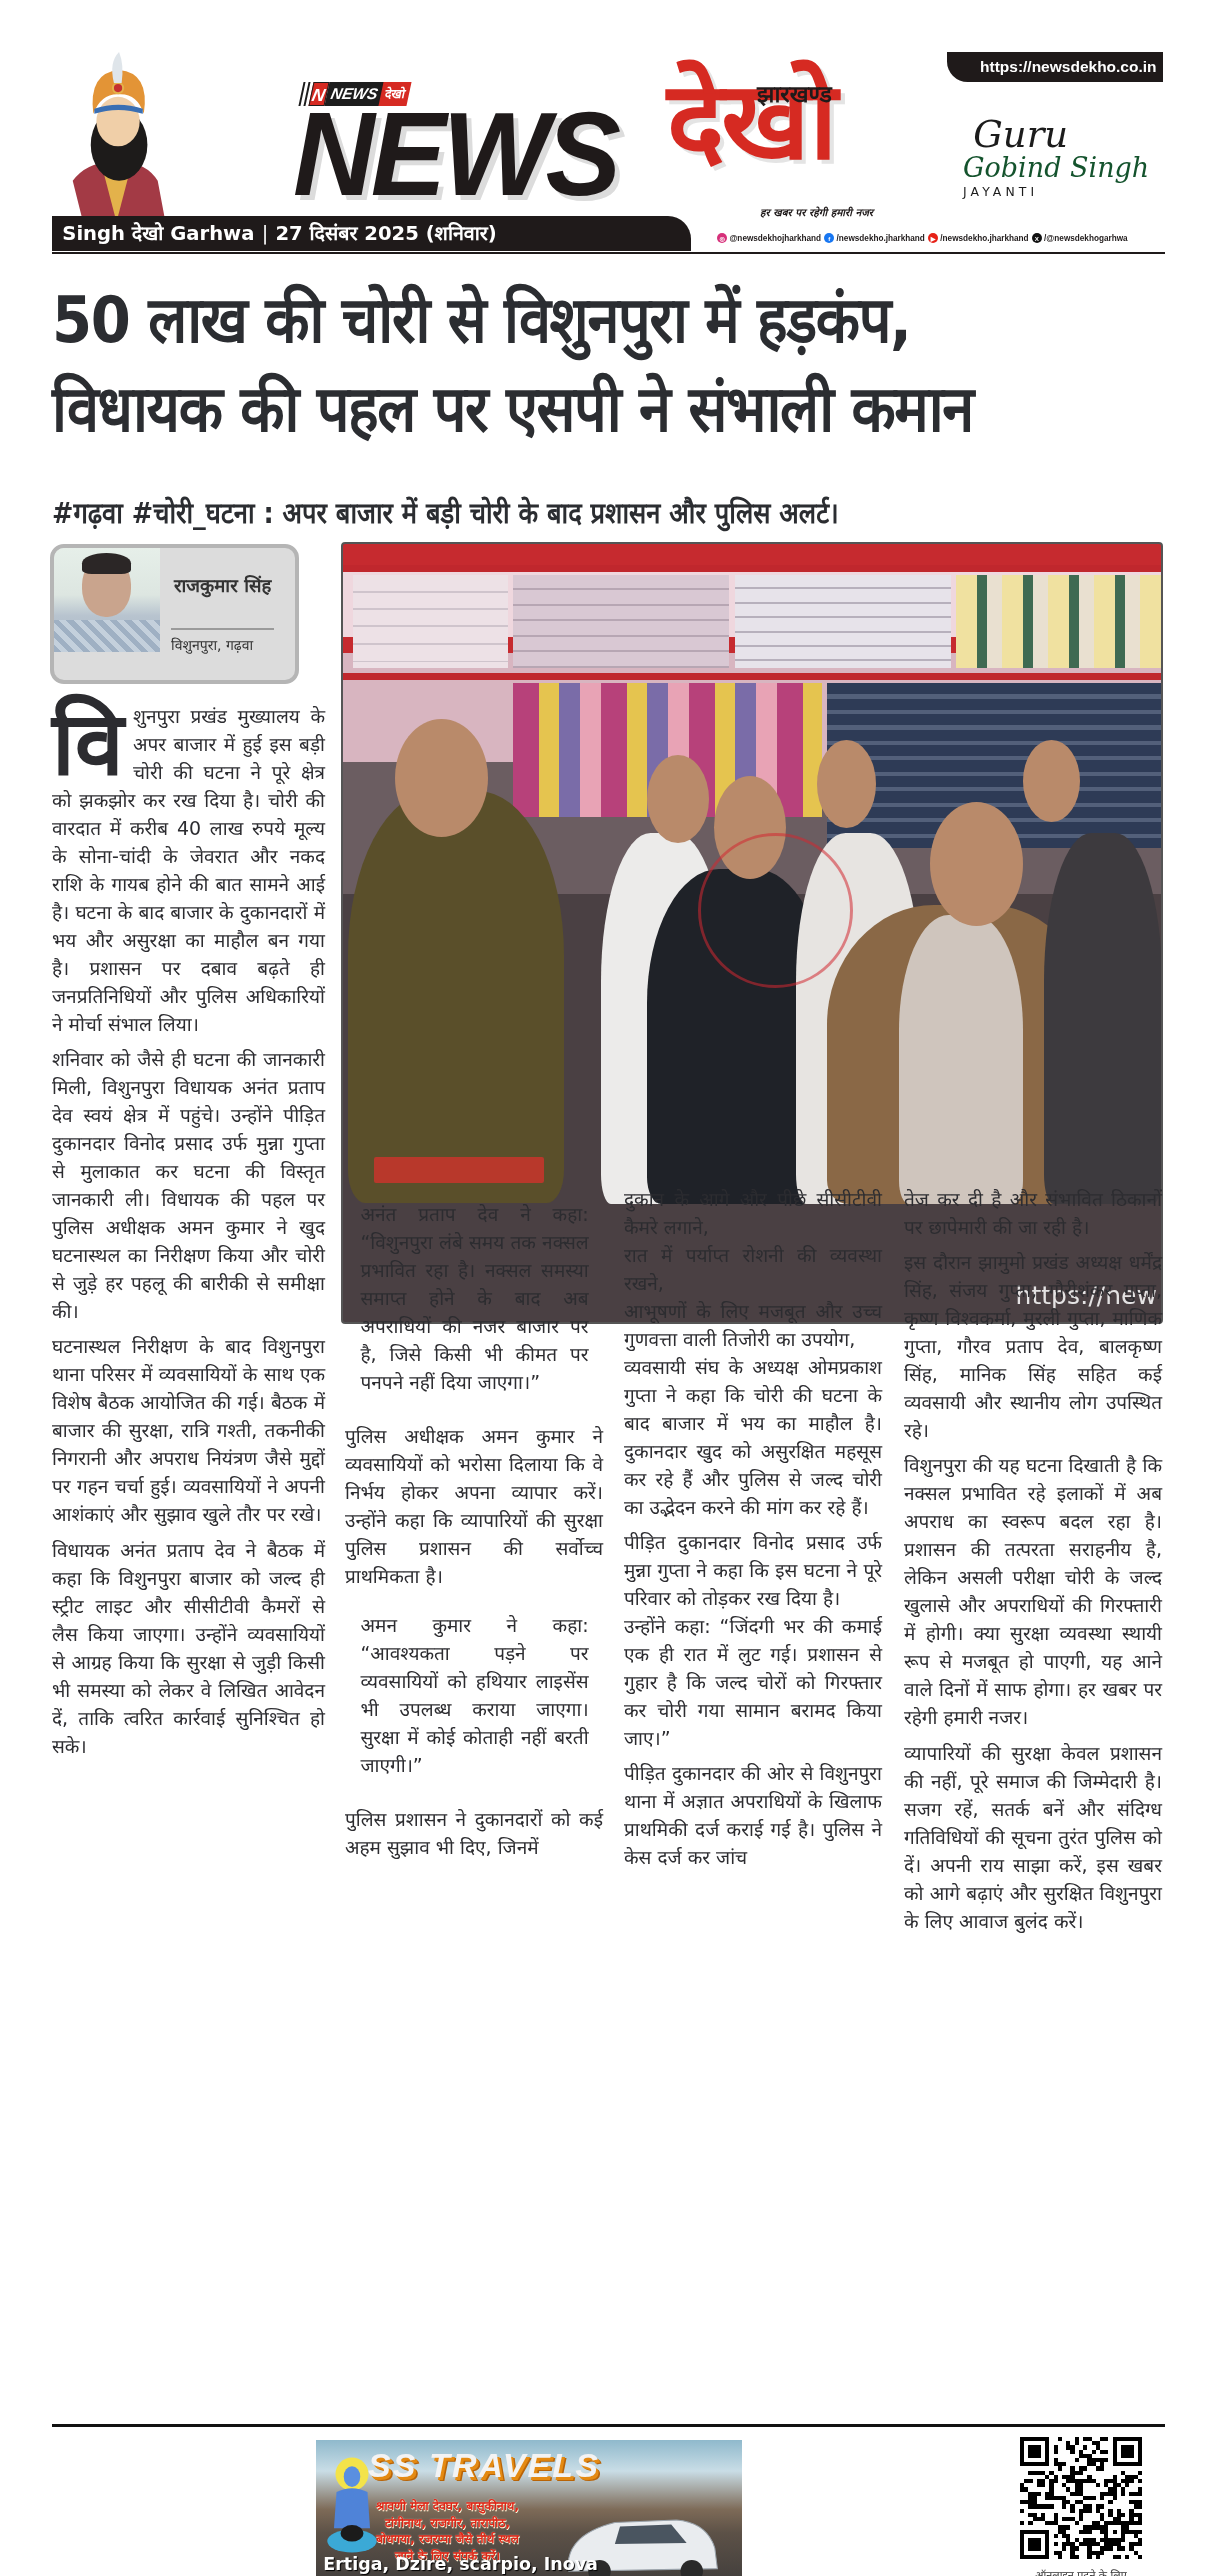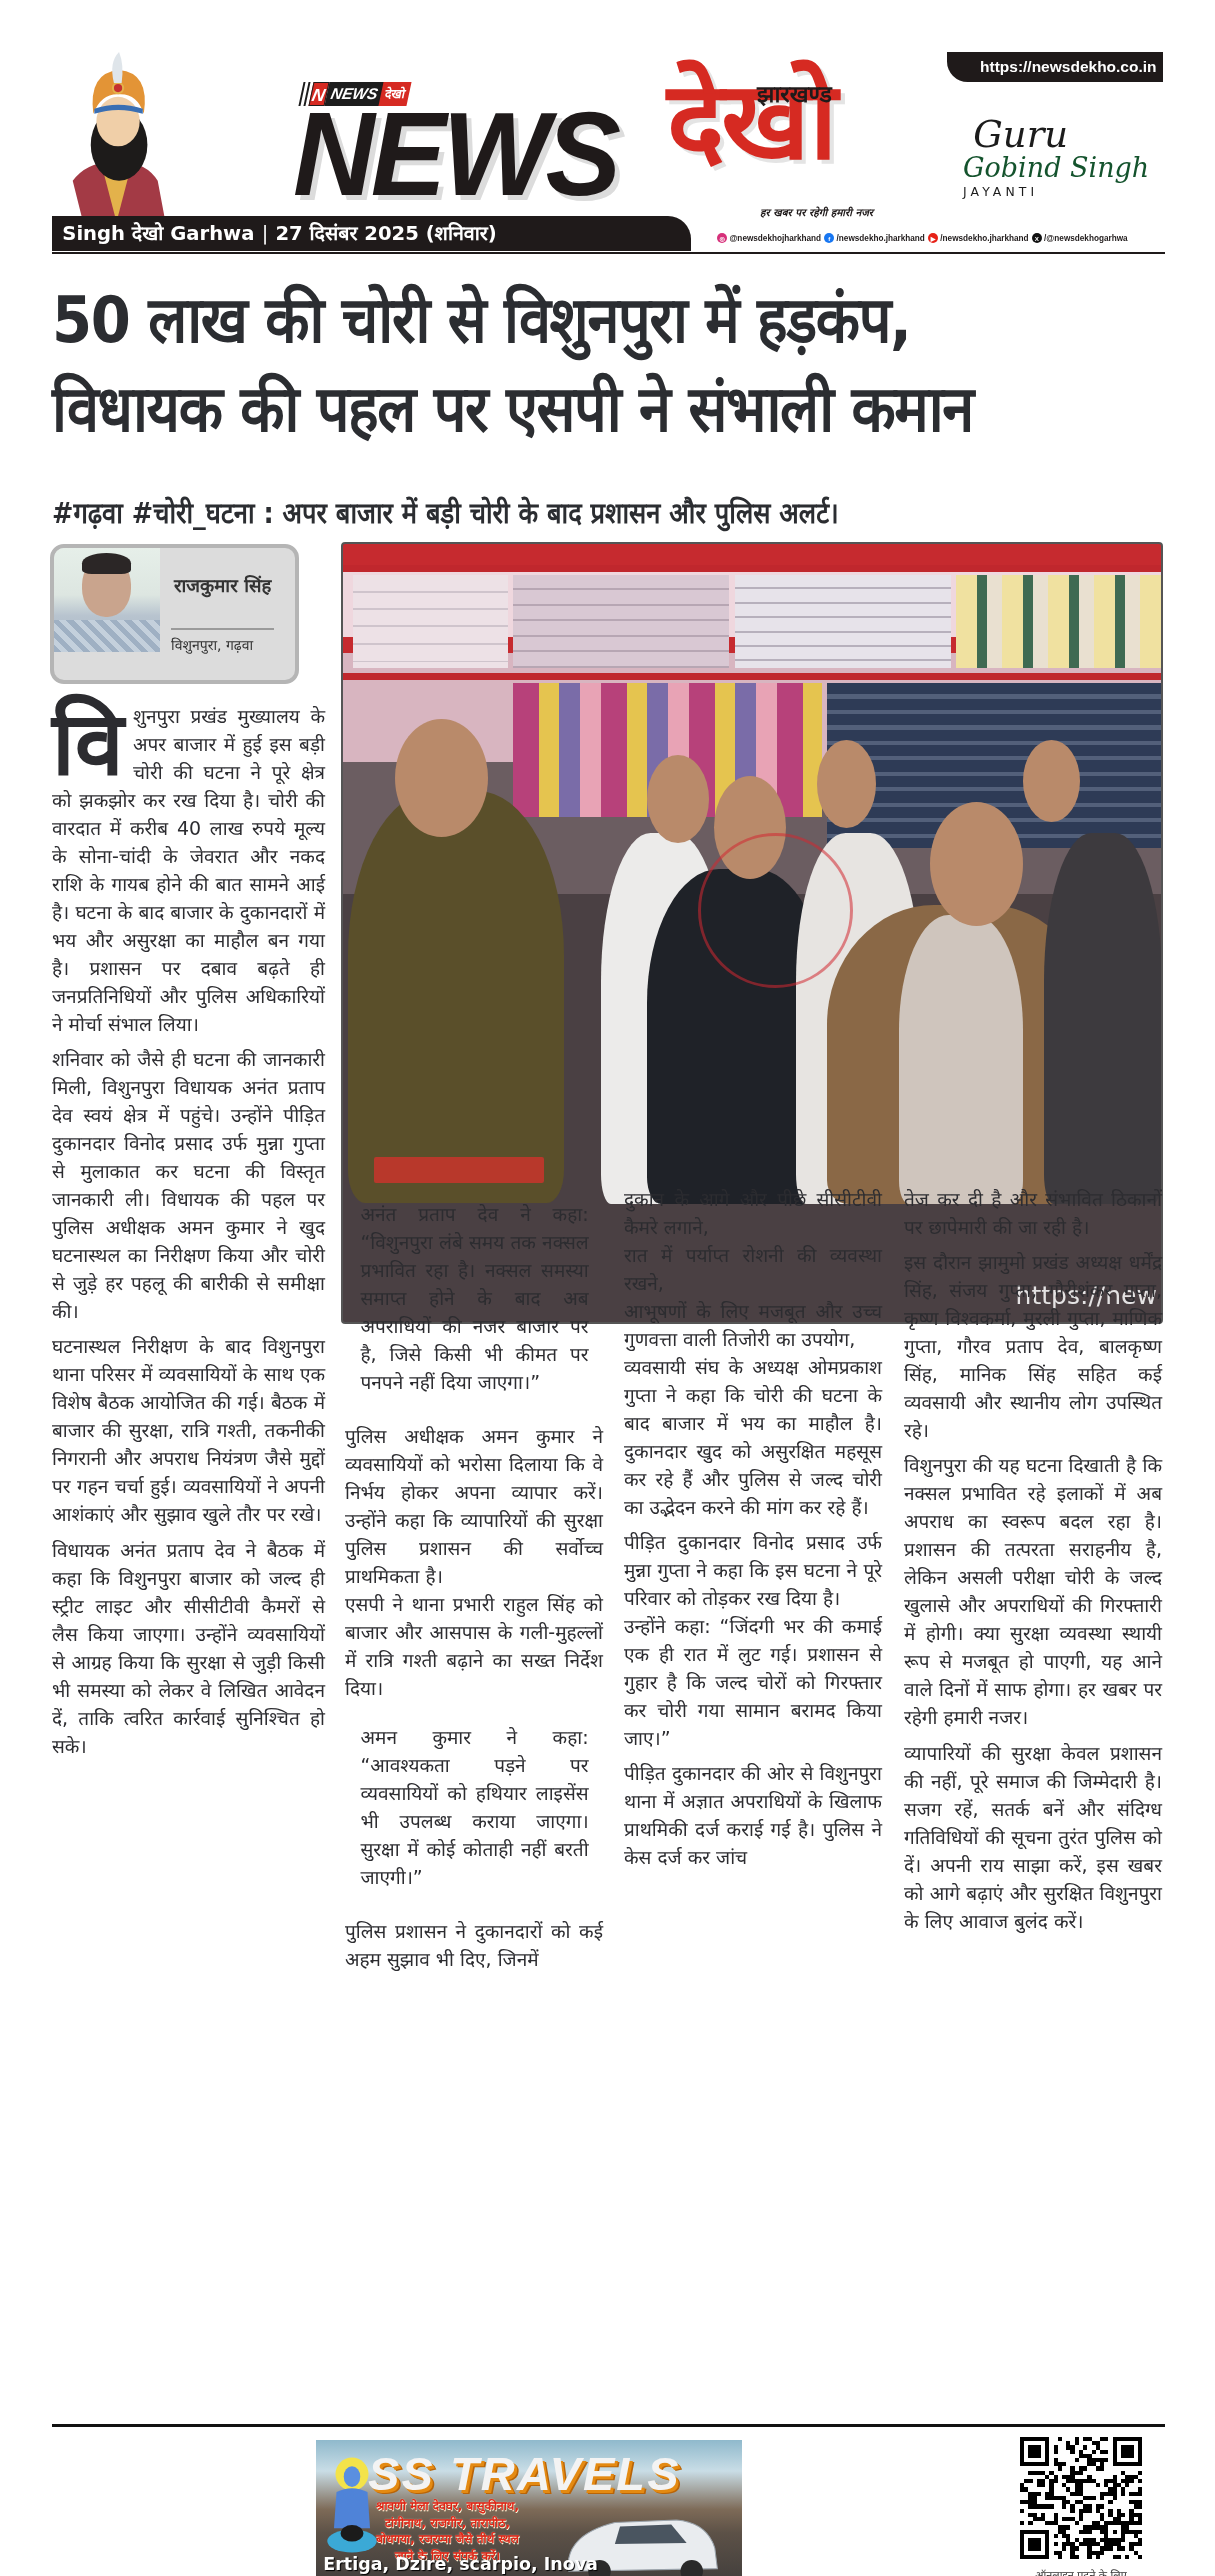--- a/index.html
+++ b/index.html
@@ -74,21 +74,21 @@
   #col-2 { left: 345px; top: 1200px; width: 258px; }
   #col-3 { left: 624px; top: 1185px; width: 258px; }
   #col-4 { left: 904px; top: 1185px; width: 258px; }
   .dropcap { float: left; font-weight: bold; font-size: 88px; line-height: 77px; margin: 3.1px 9.3px 0 0; color: #2c2c30; }
 
   
   #footer-rule { position: absolute; left: 52px; top: 2424px; width: 1113px; height: 3.1px; background: #111; }
   #ad-banner { position: absolute; left: 316px; top: 2440px; width: 426px; height: 155px; overflow: hidden;
     background: linear-gradient(180deg, #8fb9cc 0%, #c9dde6 20%, #7d6a57 45%, #5c5147 60%, #3c3a3a 100%); }
   #ad-title { position: absolute; left: 52px; top: 6.2px; font-family: "Liberation Sans", sans-serif; font-weight: bold; font-style: italic;
-    font-size: 47px; color: #f3f3f3; letter-spacing: 2.1px; text-shadow: 2.6px 2.6px 0 #e48a12, 4.1px 4.1px 0 #b86408; }
+    font-size: 34px; color: #f3f3f3; letter-spacing: 2.1px; text-shadow: 2.6px 2.6px 0 #e48a12, 4.1px 4.1px 0 #b86408; }
   #ad-offer { position: absolute; left: 49px; top: 58px; width: 165px; text-align: center; font-weight: bold; font-size: 12px; line-height: 16.5px; color: #e02616;
     text-shadow: 0 0 1.5px #fff8, 0.5px 0.5px 0 #ffd; }
   #ad-vehicles { position: absolute; left: 7.2px; top: 114px; font-weight: bold; font-size: 17.5px; color: #fff; text-shadow: 1px 1px 1px #000; }
   #ad-contact { position: absolute; left: 7.2px; top: 135px; font-weight: bold; font-size: 14.4px; color: #fff; text-shadow: 1px 1px 1px #000; white-space: nowrap; }
   #ad-deity { position: absolute; left: 10.3px; top: 15.5px; width: 52px; height: 98px; }
   #ad-car { position: absolute; left: 242px; top: 62px; width: 165px; height: 82px; }
   #qr-block { position: absolute; left: 1020px; top: 2437px; width: 129px; }
   #qr-code { width: 122px; height: 122px; margin-left: 0px; }
   #qr-caption { margin-top: 7.2px; text-align: center; font-size: 10.8px; line-height: 16.5px; color: #333; width: 122px; }
 </style>
@@ -199,21 +199,20 @@
 <div id="col-1" class="col">
   <p><span class="dropcap">वि</span><span>शुनपुरा प्रखंड मुख्यालय के अपर बाजार में हुई इस बड़ी चोरी की घटना ने पूरे क्षेत्र को झकझोर कर रख दिया है। चोरी की वारदात में करीब 40 लाख रुपये मूल्य के सोना-चांदी के जेवरात और नकद राशि के गायब होने की बात सामने आई है। घटना के बाद बाजार के दुकानदारों में भय और असुरक्षा का माहौल बन गया है। प्रशासन पर दबाव बढ़ते ही जनप्रतिनिधियों और पुलिस अधिकारियों ने मोर्चा संभाल लिया।</span></p>
   <p>शनिवार को जैसे ही घटना की जानकारी मिली, विशुनपुरा विधायक अनंत प्रताप देव स्वयं क्षेत्र में पहुंचे। उन्होंने पीड़ित दुकानदार विनोद प्रसाद उर्फ मुन्ना गुप्ता से मुलाकात कर घटना की विस्तृत जानकारी ली। विधायक की पहल पर पुलिस अधीक्षक अमन कुमार ने खुद घटनास्थल का निरीक्षण किया और चोरी से जुड़े हर पहलू की बारीकी से समीक्षा की।</p>
   <p>घटनास्थल निरीक्षण के बाद विशुनपुरा थाना परिसर में व्यवसायियों के साथ एक विशेष बैठक आयोजित की गई। बैठक में बाजार की सुरक्षा, रात्रि गश्ती, तकनीकी निगरानी और अपराध नियंत्रण जैसे मुद्दों पर गहन चर्चा हुई। व्यवसायियों ने अपनी आशंकाएं और सुझाव खुले तौर पर रखे।</p>
   <p>विधायक अनंत प्रताप देव ने बैठक में कहा कि विशुनपुरा बाजार को जल्द ही स्ट्रीट लाइट और सीसीटीवी कैमरों से लैस किया जाएगा। उन्होंने व्यवसायियों से आग्रह किया कि सुरक्षा से जुड़ी किसी भी समस्या को लेकर वे लिखित आवेदन दें, ताकि त्वरित कार्रवाई सुनिश्चित हो सके।</p>
 </div>
 
 <div id="col-2" class="col">
   <p class="quote" style="margin-bottom:26px">अनंत प्रताप देव ने कहा: “विशुनपुरा लंबे समय तक नक्सल प्रभावित रहा है। नक्सल समस्या समाप्त होने के बाद अब अपराधियों की नजर बाजार पर है, जिसे किसी भी कीमत पर पनपने नहीं दिया जाएगा।”</p>
   <p class="tight">पुलिस अधीक्षक अमन कुमार ने व्यवसायियों को भरोसा दिलाया कि वे निर्भय होकर अपना व्यापार करें। उन्होंने कहा कि व्यापारियों की सुरक्षा पुलिस प्रशासन की सर्वोच्च प्राथमिकता है।</p>
-  <p>एसपी ने थाना प्रभारी राहुल सिंह को बाजार और आसपास के गली-मुहल्लों में रात्रि गश्ती बढ़ाने का सख्त निर्देश दिया।</p>
   <p class="quote" style="margin-top:20.6px;margin-bottom:26px">अमन कुमार ने कहा: “आवश्यकता पड़ने पर व्यवसायियों को हथियार लाइसेंस भी उपलब्ध कराया जाएगा। सुरक्षा में कोई कोताही नहीं बरती जाएगी।”</p>
   <p>पुलिस प्रशासन ने दुकानदारों को कई अहम सुझाव भी दिए, जिनमें</p>
 </div>
 
 <div id="col-3" class="col">
   <p class="tight">दुकान के आगे और पीछे सीसीटीवी कैमरे लगाने,</p>
   <p class="tight">रात में पर्याप्त रोशनी की व्यवस्था रखने,</p>
   <p class="tight">आभूषणों के लिए मजबूत और उच्च गुणवत्ता वाली तिजोरी का उपयोग,</p>
   <p>व्यवसायी संघ के अध्यक्ष ओमप्रकाश गुप्ता ने कहा कि चोरी की घटना के बाद बाजार में भय का माहौल है। दुकानदार खुद को असुरक्षित महसूस कर रहे हैं और पुलिस से जल्द चोरी का उद्भेदन करने की मांग कर रहे हैं।</p>
   <p class="tight">पीड़ित दुकानदार विनोद प्रसाद उर्फ मुन्ना गुप्ता ने कहा कि इस घटना ने पूरे परिवार को तोड़कर रख दिया है।</p>

